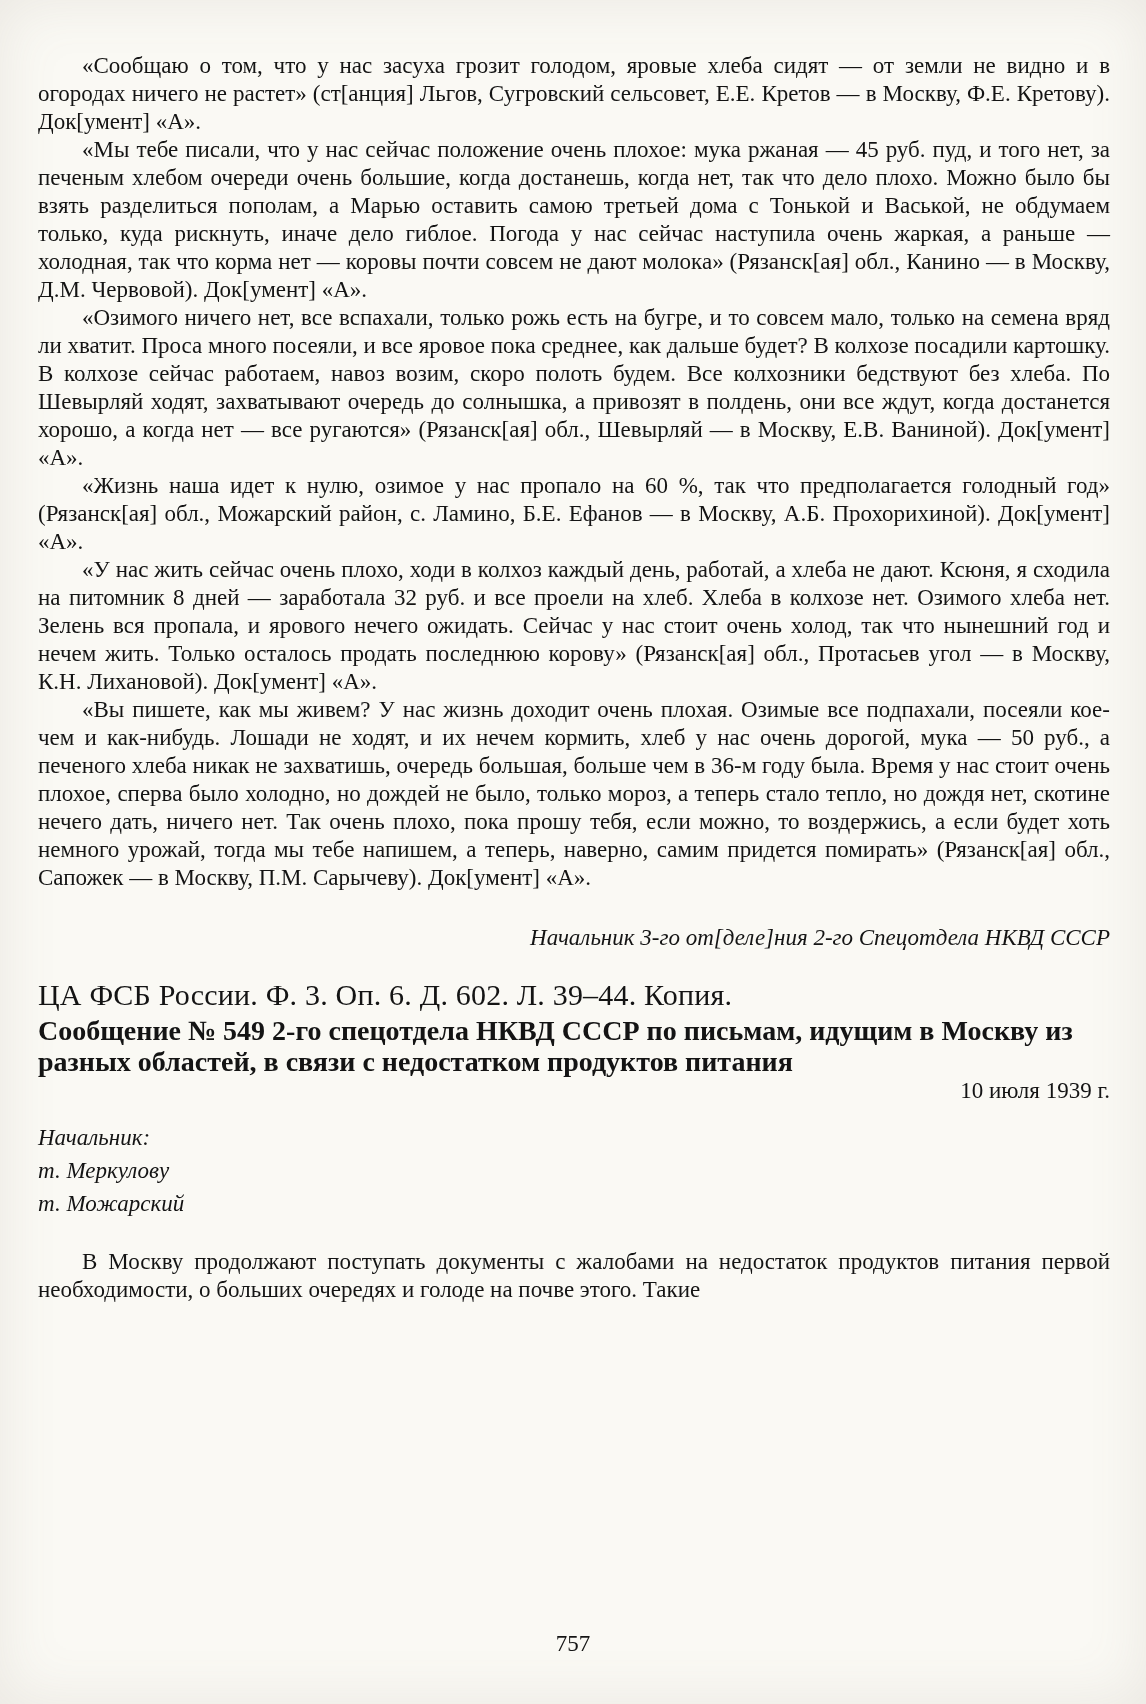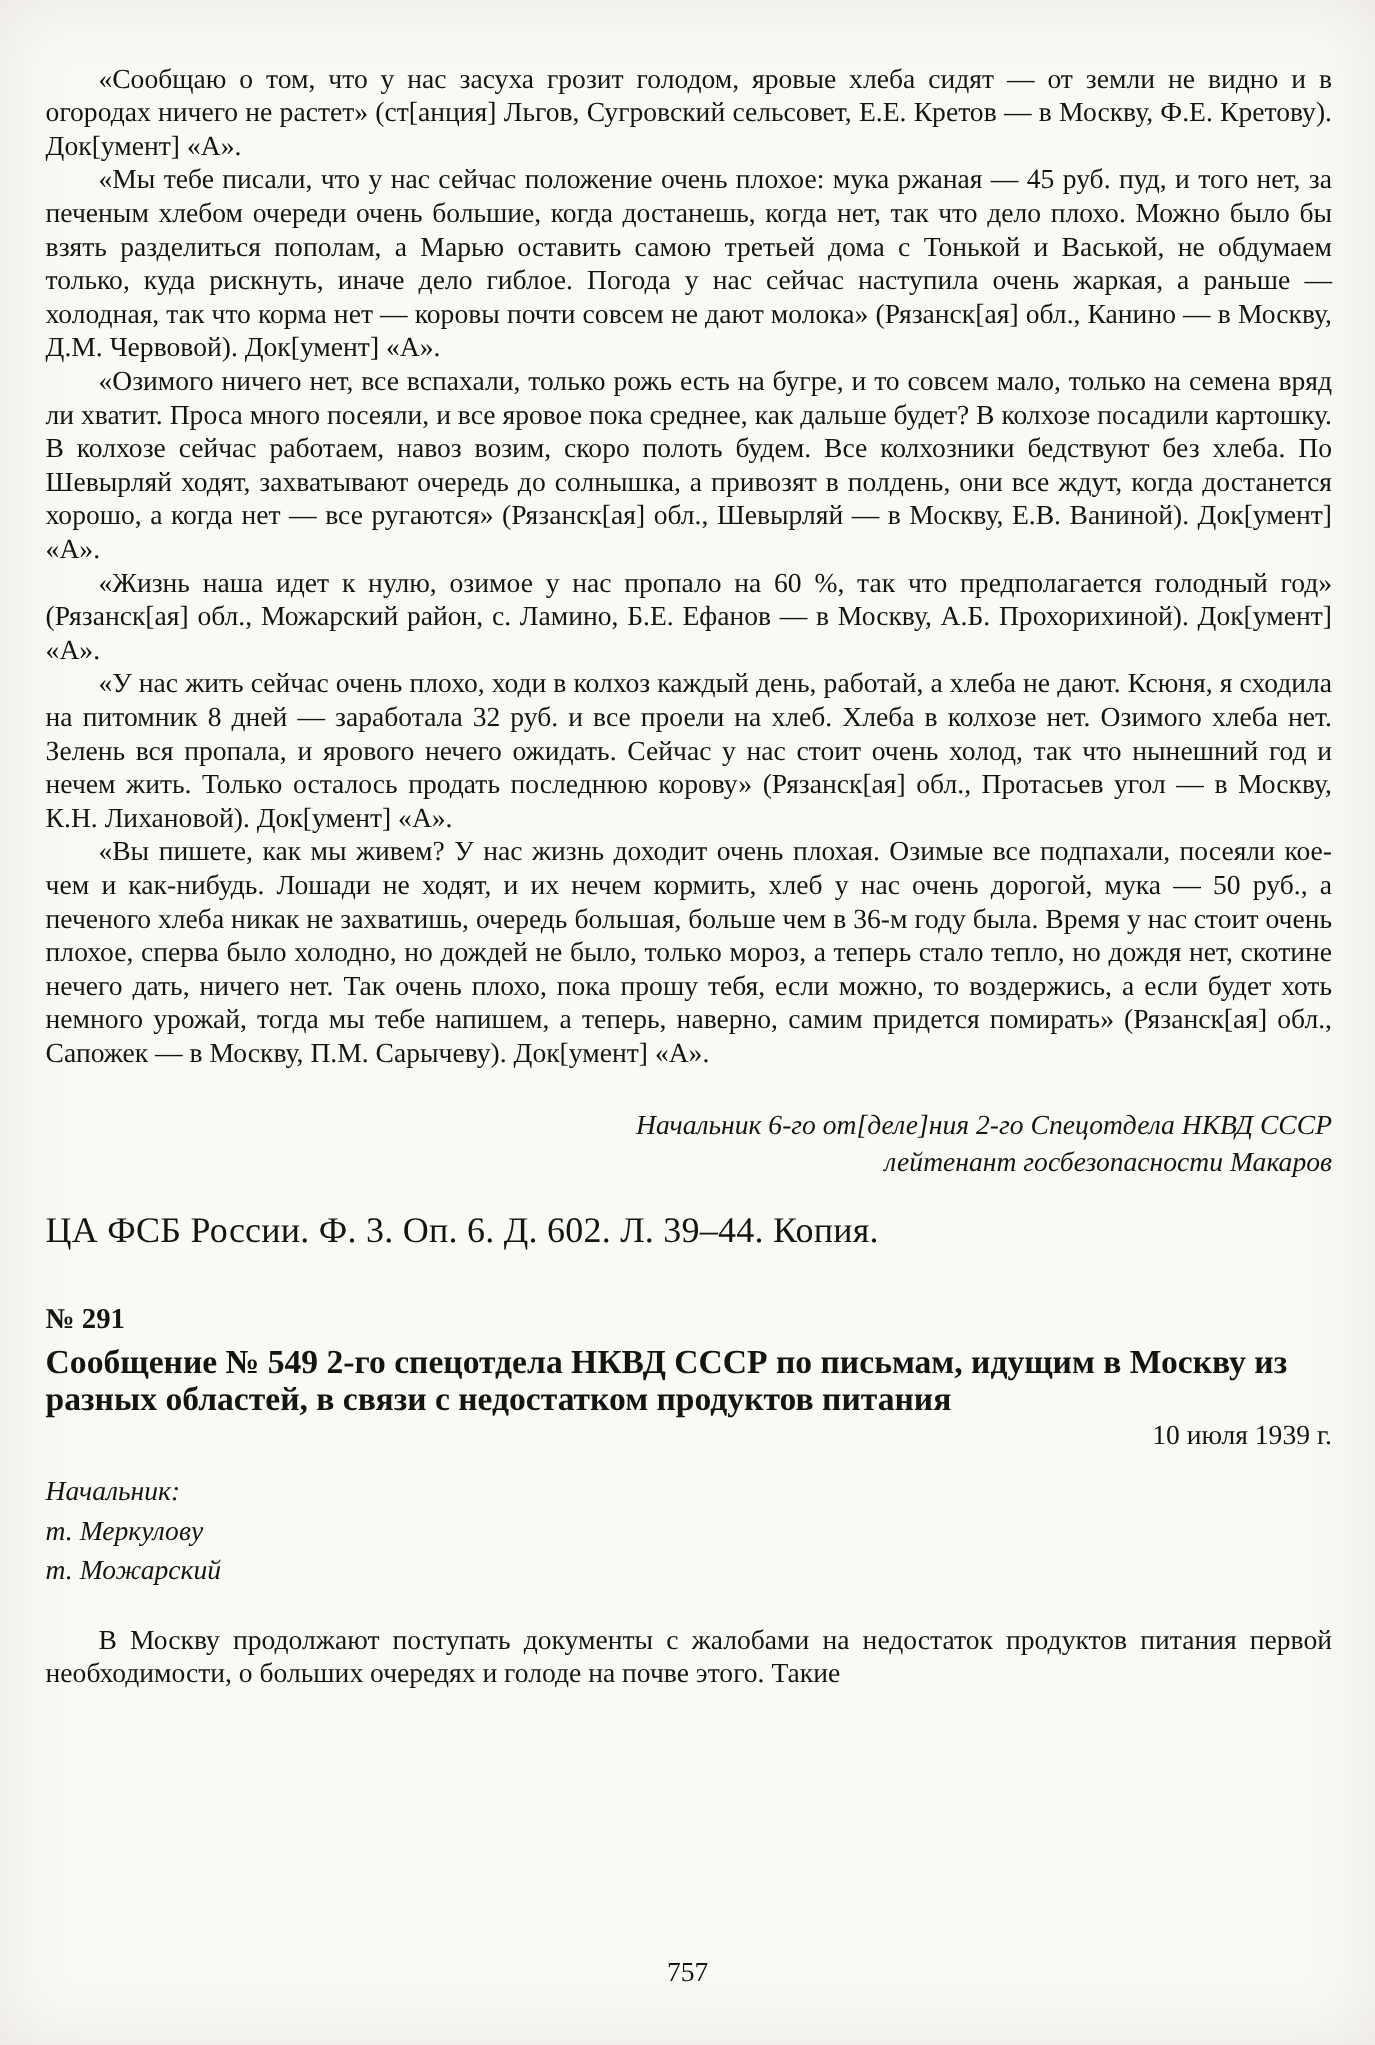--- a/index.html
+++ b/index.html
@@ -92,27 +92,25 @@
   <div class="text-block">
     <p class="para">«Сообщаю о том, что у нас засуха грозит голодом, яровые хлеба сидят — от земли не видно и в огородах ничего не растет» (ст[анция] Льгов, Сугровский сельсовет, Е.Е. Кретов — в Москву, Ф.Е. Кретову). Док[умент] «А».</p>
     <p class="para">«Мы тебе писали, что у нас сейчас положение очень плохое: мука ржаная — 45 руб. пуд, и того нет, за печеным хлебом очереди очень большие, когда достанешь, когда нет, так что дело плохо. Можно было бы взять разделиться пополам, а Марью оставить самою третьей дома с Тонькой и Васькой, не обдумаем только, куда рискнуть, иначе дело гиблое. Погода у нас сейчас наступила очень жаркая, а раньше — холодная, так что корма нет — коровы почти совсем не дают молока» (Рязанск[ая] обл., Канино — в Москву, Д.М. Червовой). Док[умент] «А».</p>
     <p class="para">«Озимого ничего нет, все вспахали, только рожь есть на бугре, и то совсем мало, только на семена вряд ли хватит. Проса много посеяли, и все яровое пока среднее, как дальше будет? В колхозе посадили картошку. В колхозе сейчас работаем, навоз возим, скоро полоть будем. Все колхозники бедствуют без хлеба. По Шевырляй ходят, захватывают очередь до солнышка, а привозят в полдень, они все ждут, когда достанется хорошо, а когда нет — все ругаются» (Рязанск[ая] обл., Шевырляй — в Москву, Е.В. Ваниной). Док[умент] «А».</p>
     <p class="para">«Жизнь наша идет к нулю, озимое у нас пропало на 60 %, так что предполагается голодный год» (Рязанск[ая] обл., Можарский район, с. Ламино, Б.Е. Ефанов — в Москву, А.Б. Прохорихиной). Док[умент] «А».</p>
     <p class="para">«У нас жить сейчас очень плохо, ходи в колхоз каждый день, работай, а хлеба не дают. Ксюня, я сходила на питомник 8 дней — заработала 32 руб. и все проели на хлеб. Хлеба в колхозе нет. Озимого хлеба нет. Зелень вся пропала, и ярового нечего ожидать. Сейчас у нас стоит очень холод, так что нынешний год и нечем жить. Только осталось продать последнюю корову» (Рязанск[ая] обл., Протасьев угол — в Москву, К.Н. Лихановой). Док[умент] «А».</p>
     <p class="para">«Вы пишете, как мы живем? У нас жизнь доходит очень плохая. Озимые все подпахали, посеяли кое-чем и как-нибудь. Лошади не ходят, и их нечем кормить, хлеб у нас очень дорогой, мука — 50 руб., а печеного хлеба никак не захватишь, очередь большая, больше чем в 36-м году была. Время у нас стоит очень плохое, сперва было холодно, но дождей не было, только мороз, а теперь стало тепло, но дождя нет, скотине нечего дать, ничего нет. Так очень плохо, пока прошу тебя, если можно, то воздержись, а если будет хоть немного урожай, тогда мы тебе напишем, а теперь, наверно, самим придется помирать» (Рязанск[ая] обл., Сапожек — в Москву, П.М. Сарычеву). Док[умент] «А».</p>
   </div>
 
   <div class="signature">
-    <div>Начальник 6-го от[деле]ния 2-го Спецотдела НКВД СССР</div>
-    <div>лейтенант госбезопасности Макаров</div>
+    <div>Начальник 3-го от[деле]ния 2-го Спецотдела НКВД СССР</div>
   </div>
 
   <div class="archive-ref">ЦА ФСБ России. Ф. 3. Оп. 6. Д. 602. Л. 39–44. Копия.</div>
 
-  <div class="entry-number">№ 291</div>
 
   <div class="entry-title">Сообщение № 549 2-го спецотдела НКВД СССР по письмам, идущим в Москву из разных областей, в связи с недостатком продуктов питания</div>
 
   <div class="entry-date">10 июля 1939 г.</div>
 
   <div class="distribution">
     <div>Начальник:</div>
     <div>т. Меркулову</div>
     <div>т. Можарский</div>
   </div>

